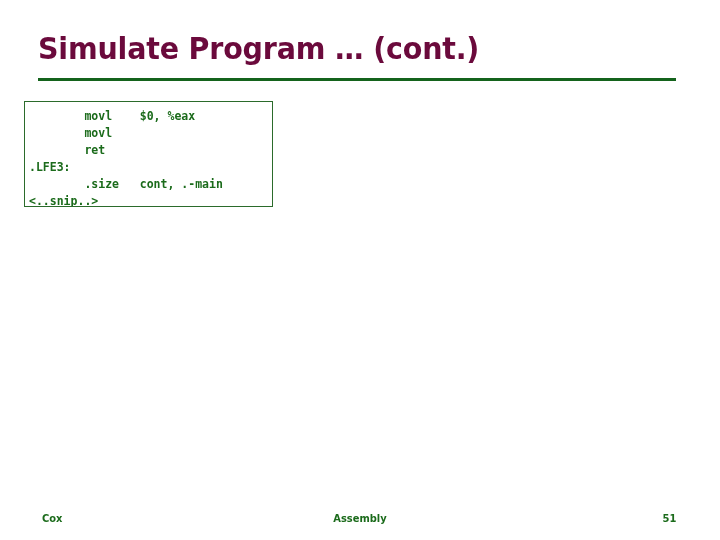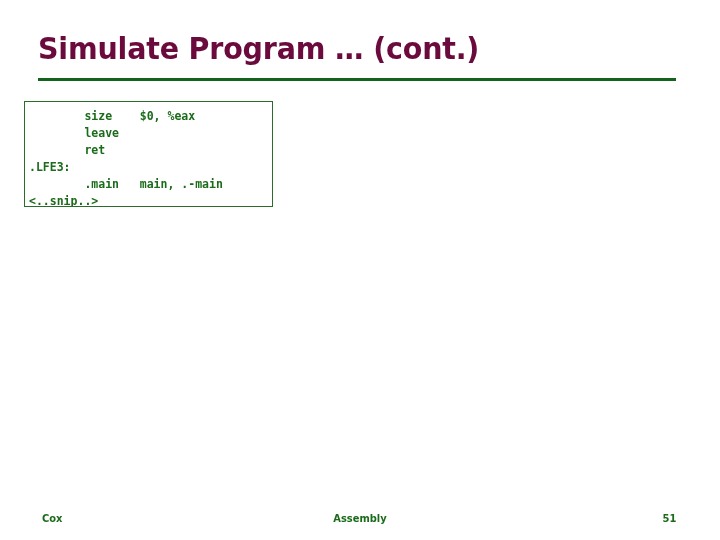--- a/index.html
+++ b/index.html
@@ -123,25 +123,25 @@
 </head>
 <body>
 
 <div id="slide">
 
   <div id="slide-title">Simulate Program … (cont.)</div>
 
   <div id="title-rule"></div>
 
   <div id="code-box">
-    <pre id="code-listing"><span class="code-line">        size    $0, %eax</span>
-<span class="code-line">        leave</span>
+    <pre id="code-listing"><span class="code-line">        movl    $0, %eax</span>
+<span class="code-line">        movl</span>
 <span class="code-line">        ret</span>
 <span class="code-line">.LFE3:</span>
-<span class="code-line">        .main   main, .-main</span>
+<span class="code-line">        .size   cont, .-main</span>
 <span class="code-line italic">&lt;..snip..&gt;</span></pre>
   </div>
 
   <div id="footer">
     <div class="footer-text" id="footer-author">Cox</div>
     <div class="footer-text" id="footer-topic">Assembly</div>
     <div class="footer-text" id="footer-pagenum">51</div>
   </div>
 
 </div>

